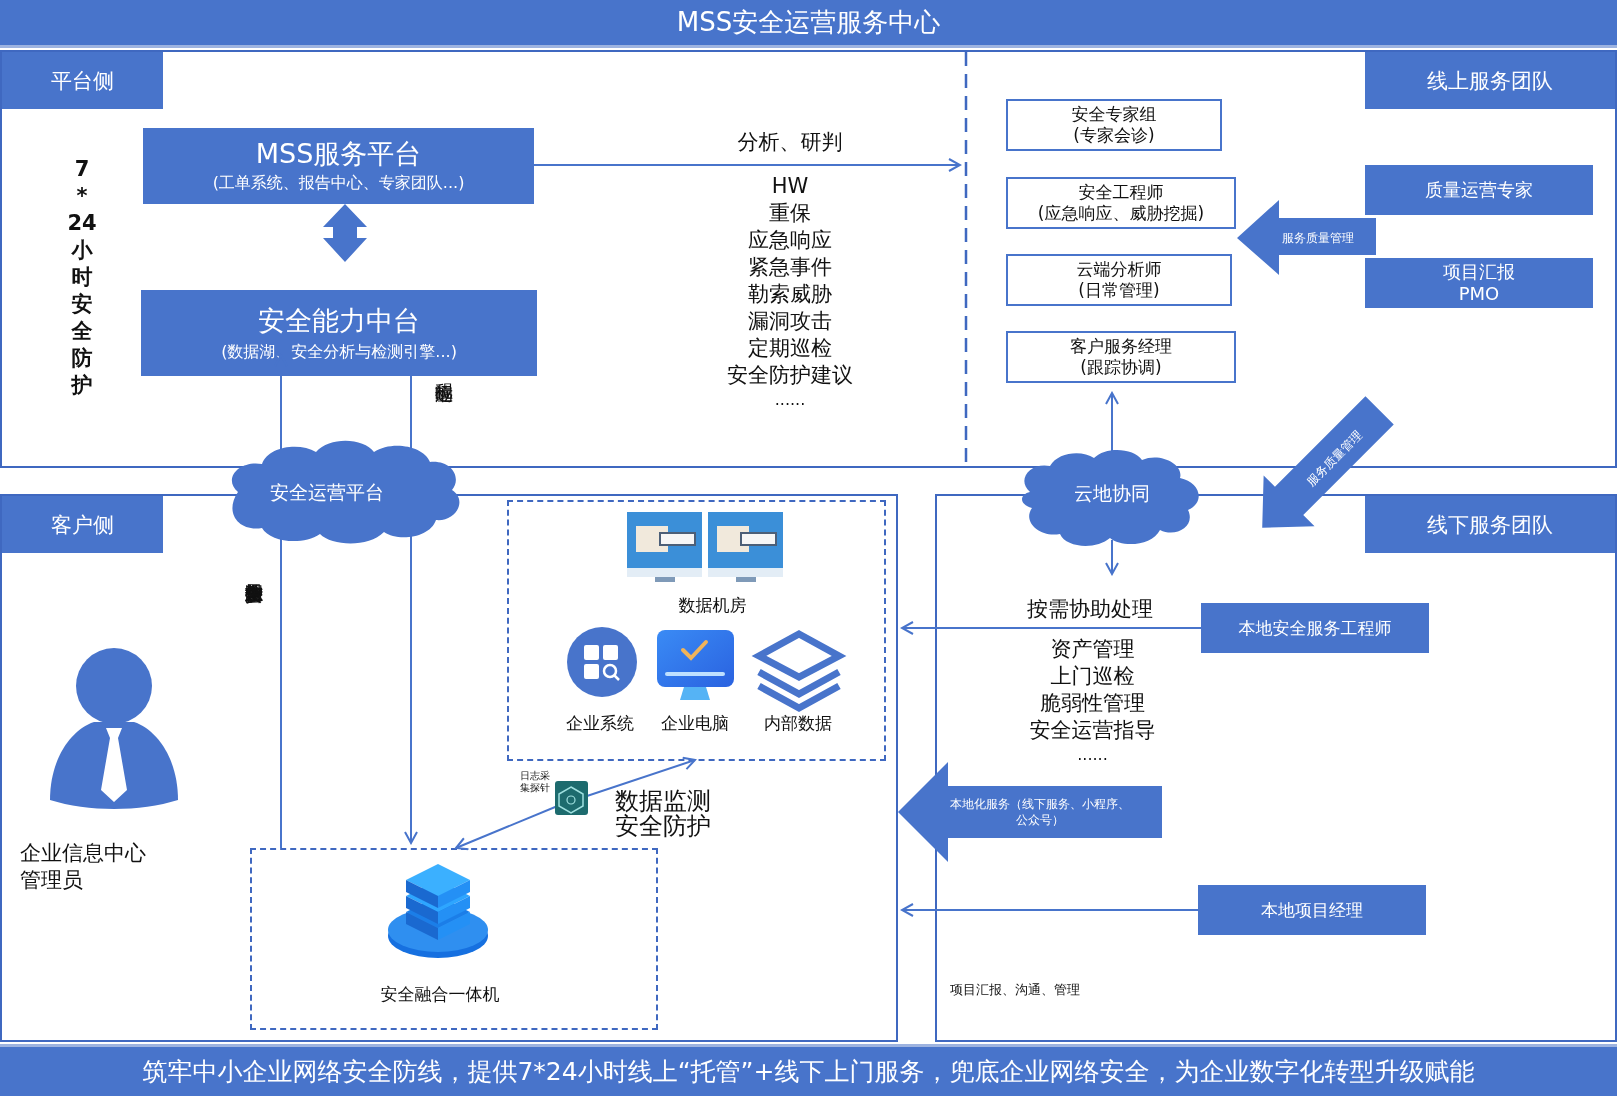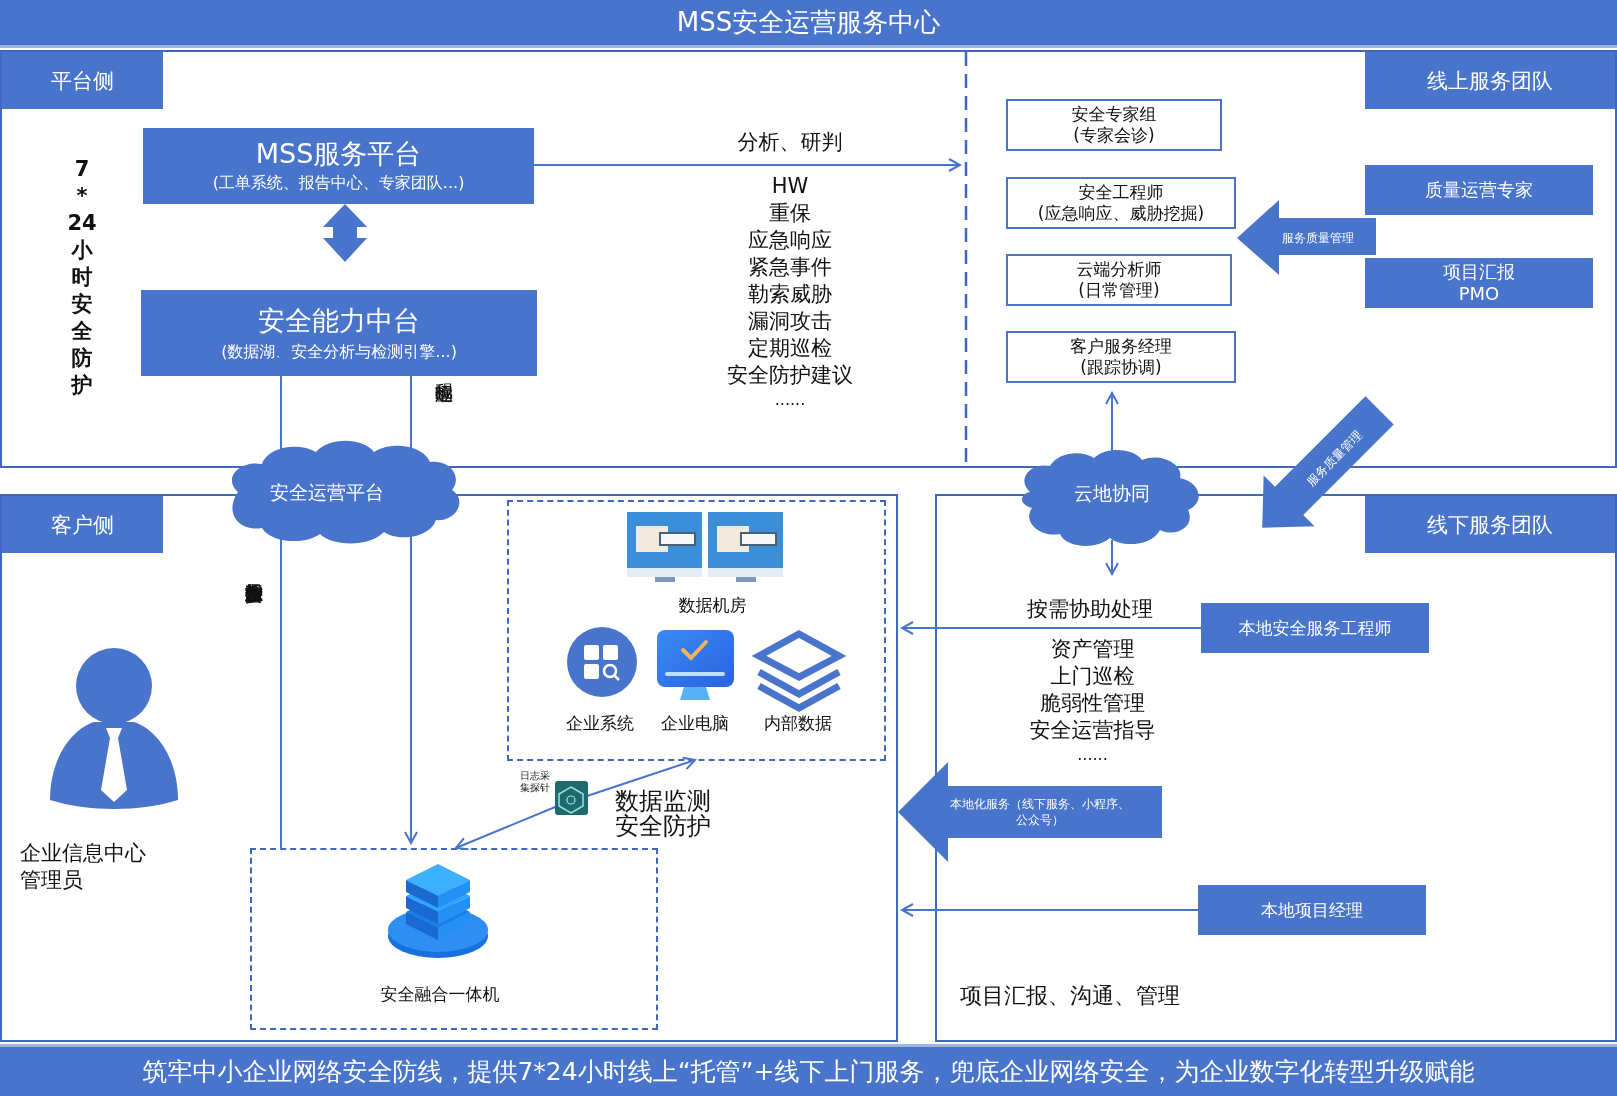--- a/index.html
+++ b/index.html
@@ -126,21 +126,21 @@
 <div class="abs" style="left:1010px;top:595px;width:160px;text-align:center;font-size:21px;">按需协助处理</div>
 <div class="abs blue center box-blue" style="left:1201px;top:603px;width:228px;height:50px;font-size:17px;">本地安全服务工程师</div>
 <div class="abs list-text" style="left:1010px;top:636px;width:165px;">
   <div>资产管理</div>
   <div>上门巡检</div>
   <div>脆弱性管理</div>
   <div>安全运营指导</div>
   <div style="font-size:16px;line-height:22px;">......</div>
 </div>
 <div class="abs blue center box-blue" style="left:1198px;top:885px;width:228px;height:50px;font-size:17px;">本地项目经理</div>
-<div class="abs" style="left:950px;top:981px;width:230px;font-size:22px;white-space:nowrap;text-align:right;">项目汇报、沟通、管理</div>
+<div class="abs" style="left:950px;top:981px;width:230px;font-size:13px;white-space:nowrap;">项目汇报、沟通、管理</div>
 
 <div class="abs blue center bottombar">筑牢中小企业网络安全防线，提供7*24小时线上“托管”+线下上门服务，兜底企业网络安全，为企业数字化转型升级赋能</div>
 
 <svg class="overlay" width="1617" height="1096" viewBox="0 0 1617 1096">
   <defs>
     <marker id="openArrow" viewBox="0 0 14 14" refX="12" refY="7" markerWidth="14" markerHeight="14" orient="auto" markerUnits="userSpaceOnUse">
       <path d="M1,1 L12,7 L1,13" fill="none" stroke="#4874cb" stroke-width="2"></path>
     </marker>
     <linearGradient id="monitorGrad" x1="0" y1="0" x2="1" y2="1">
       <stop offset="0" stop-color="#3a8bf5"></stop>

